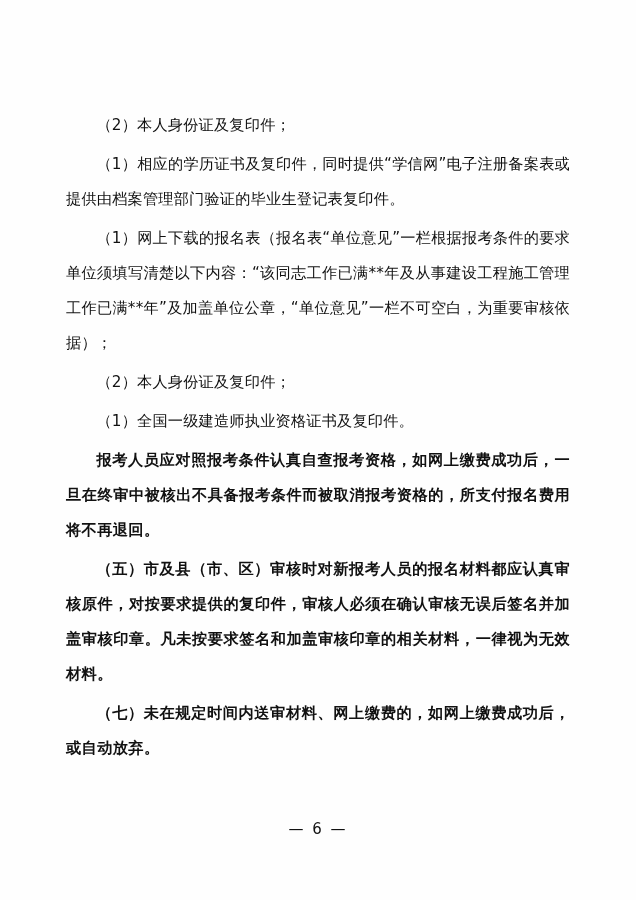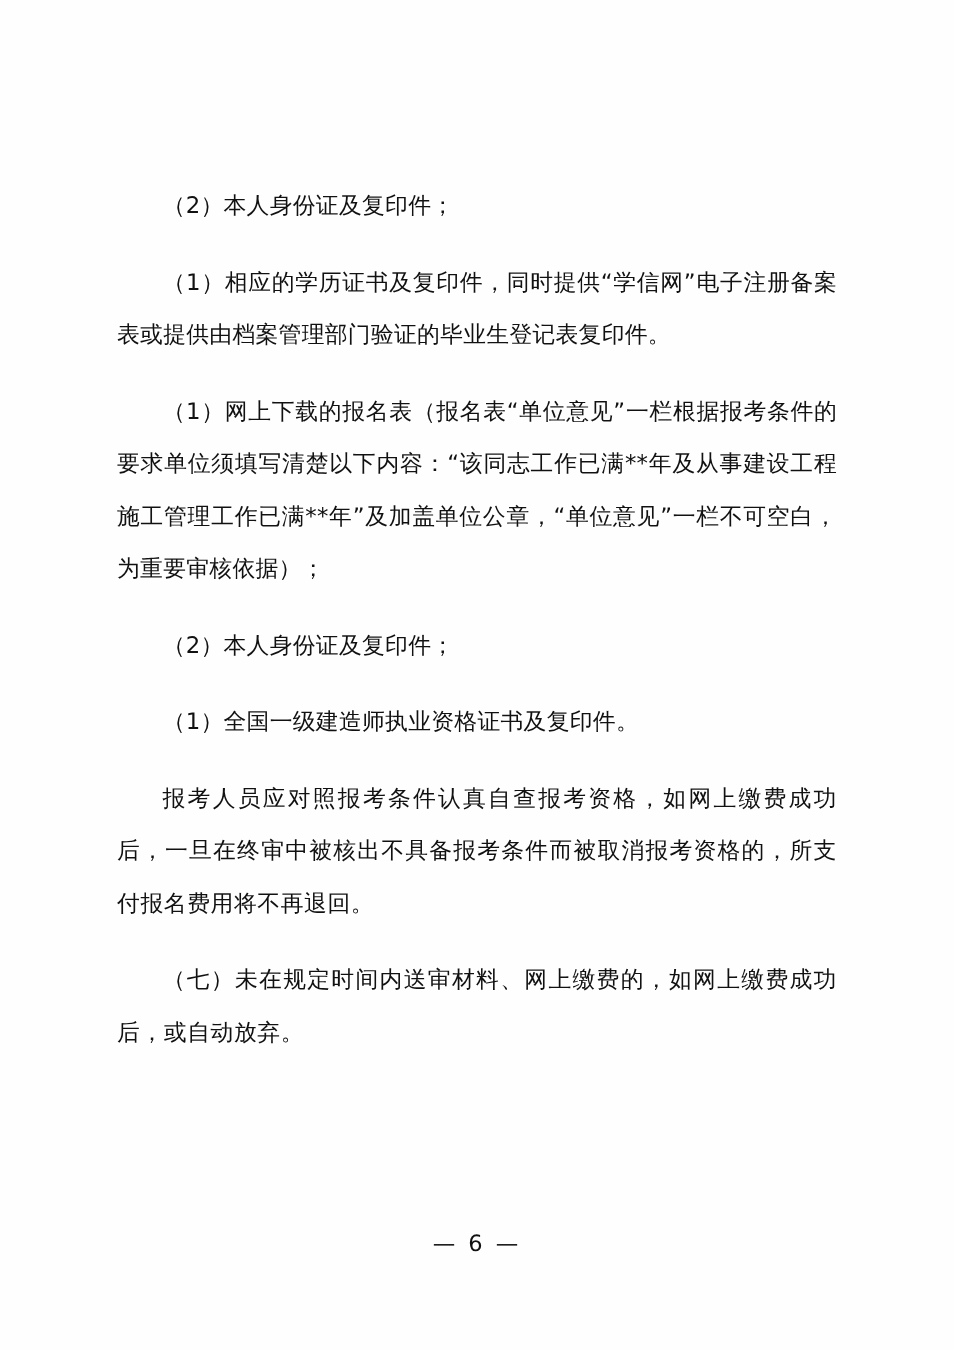--- a/index.html
+++ b/index.html
@@ -23,26 +23,26 @@
     background: #fefefe;
   }
   .doc-body {
     font-size: 15.2px;
     line-height: 35px;
     letter-spacing: 0.2px;
     text-align: justify;
     text-justify: inter-ideograph;
   }
   .para {
-    margin: 16px;
+    margin: 4px;
     text-indent: 2em;
     white-space: normal;
   }
   .para.bold {
-    font-weight: normal;
+    font-weight: bold;
     letter-spacing: 0.4px;
   }
   .footer {
     position: absolute;
     left: 0;
     right: 0;
     bottom: 62px;
     text-align: center;
     font-size: 15px;
     letter-spacing: 2px;
@@ -56,18 +56,19 @@
 <body>
 
 <div class="page">
   <div class="doc-body">
     <p class="para">（2）本人身份证及复印件；</p>
     <p class="para">（1）相应的学历证书及复印件，同时提供“学信网”电子注册备案表或提供由档案管理部门验证的毕业生登记表复印件。</p>
     <p class="para">（1）网上下载的报名表（报名表“单位意见”一栏根据报考条件的要求单位须填写清楚以下内容：“该同志工作已满**年及从事建设工程施工管理工作已满**年”及加盖单位公章，“单位意见”一栏不可空白，为重要审核依据）；</p>
     <p class="para">（2）本人身份证及复印件；</p>
     <p class="para">（1）全国一级建造师执业资格证书及复印件。</p>
     <p class="para bold">报考人员应对照报考条件认真自查报考资格，如网上缴费成功后，一旦在终审中被核出不具备报考条件而被取消报考资格的，所支付报名费用将不再退回。</p>
+    <p class="para bold">（五）市及县（市、区）审核时对新报考人员的报名材料都应认真审核原件，对按要求提供的复印件，审核人必须在确认审核无误后签名并加盖审核印章。凡未按要求签名和加盖审核印章的相关材料，一律视为无效材料。</p>
     <p class="para bold">（七）未在规定时间内送审材料、网上缴费的，如网上缴费成功后，或自动放弃。</p>
   </div>
   <div class="footer">
     <span class="page-number">— 6 —</span>
   </div>
 </div>
 
 </body></html>

